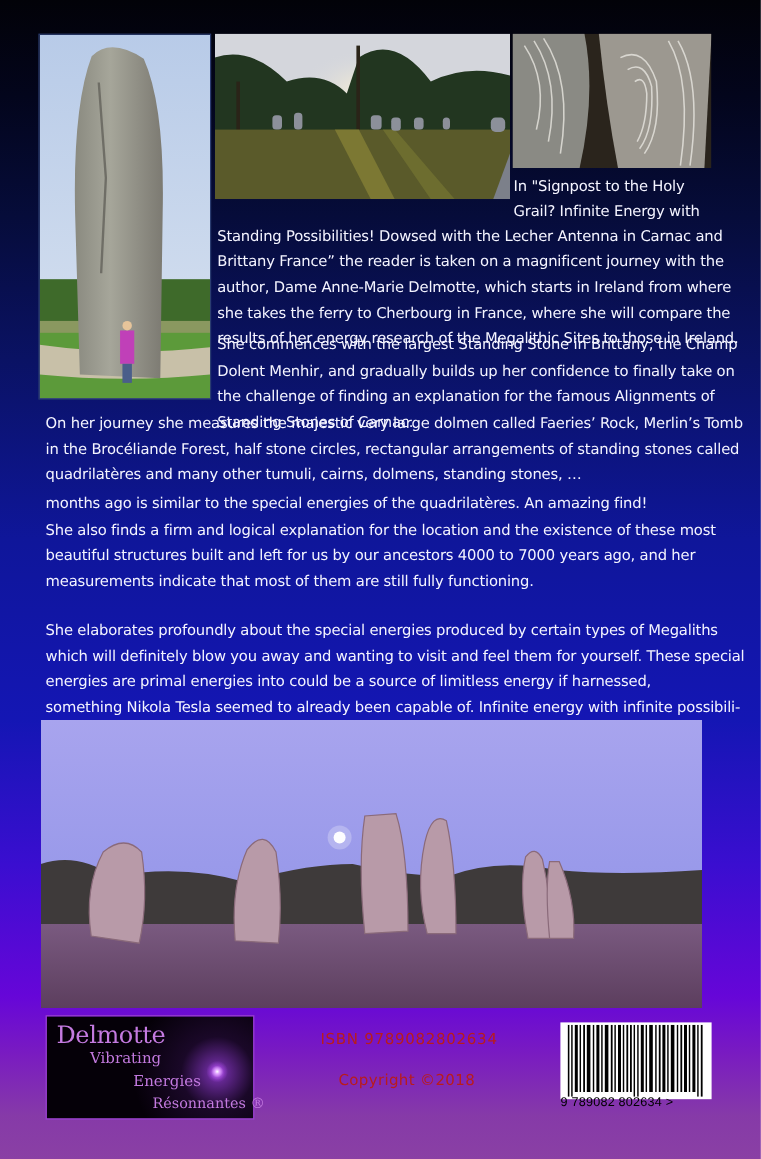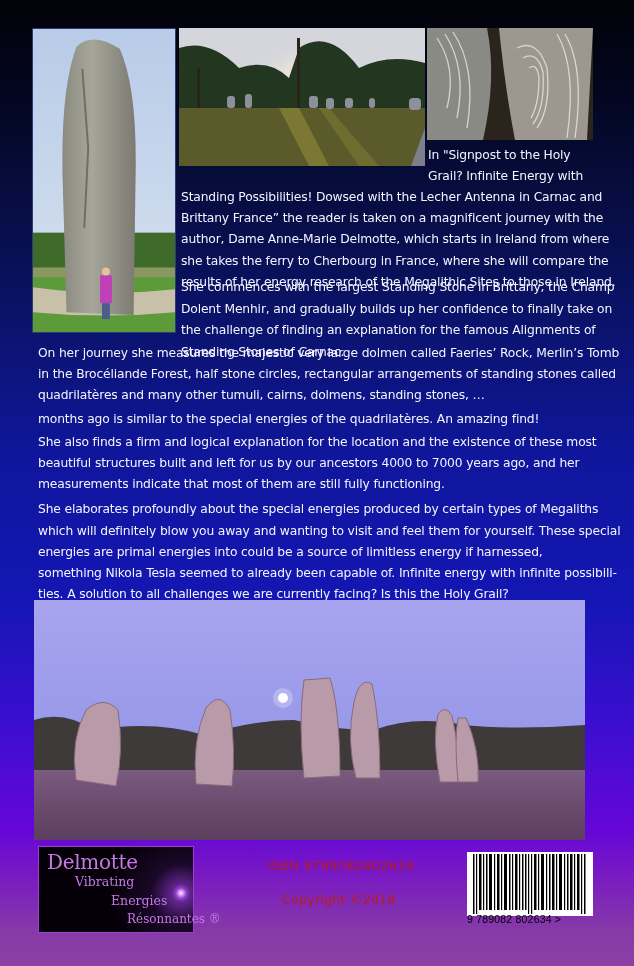--- a/index.html
+++ b/index.html
@@ -34,21 +34,21 @@
     white-space: nowrap;
   }
   .para-line { display: block; }
 
   #text-intro-a { left: 428px; top: 145px; }
   #text-intro-b { left: 181px; top: 187px; }
   #text-para2 { left: 181px; top: 277px; line-height: 21.5px; }
   #text-body { left: 38px; top: 343px; }
 
   #logo-box {
-    position: absolute; left: 38px; top: 846px; width: 156px; height: 87px;
+    position: absolute; left: 38px; top: 846px; width: 174px; height: 87px;
     background: radial-gradient(circle at 142px 47px, #c07ae8 0px, #6a2a9a 6px, #1a0828 30px, #050008 70px);
     border: 1px solid #9a40d0;
   }
   #logo-box .l { position: absolute; font-family: "DejaVu Serif", serif; color: #c47ae0; white-space: nowrap; }
   #logo-name { left: 8px; top: 3px; font-size: 20px; letter-spacing: -0.3px; }
   #logo-line2 { left: 36px; top: 27px; font-size: 12.5px; }
   #logo-line3 { left: 72px; top: 46px; font-size: 12.5px; }
   #logo-line4 { left: 88px; top: 65px; font-size: 12px; }
   #logo-star {
     position: absolute; left: 133px; top: 37px; width: 18px; height: 18px;
@@ -168,21 +168,21 @@
 
 <div class="text" id="text-body">
   <div style="margin-bottom:2px">
     <span class="para-line">On her journey she measures the majestic very large dolmen called Faeries’ Rock, Merlin’s Tomb</span>
     <span class="para-line">in the Brocéliande Forest, half stone circles, rectangular arrangements of standing stones called</span>
     <span class="para-line">quadrilatères and many other tumuli, cairns, dolmens, standing stones, …</span>
   </div>
   <div style="margin-bottom:2px">
     <span class="para-line">months ago is similar to the special energies of the quadrilatères. An amazing find!</span>
   </div>
-  <div style="margin-bottom:4px">
+  <div style="margin-bottom:20px">
     <span class="para-line">She also finds a firm and logical explanation for the location and the existence of these most</span>
     <span class="para-line">beautiful structures built and left for us by our ancestors 4000 to 7000 years ago, and her</span>
     <span class="para-line">measurements indicate that most of them are still fully functioning.</span>
   </div>
   <div>
     <span class="para-line">She elaborates profoundly about the special energies produced by certain types of Megaliths</span>
     <span class="para-line">which will definitely blow you away and wanting to visit and feel them for yourself. These special</span>
     <span class="para-line">energies are primal energies into could be a source of limitless energy if harnessed,</span>
     <span class="para-line">something Nikola Tesla seemed to already been capable of. Infinite energy with infinite possibili-</span>
     <span class="para-line">ties. A solution to all challenges we are currently facing? Is this the Holy Grail?</span>

